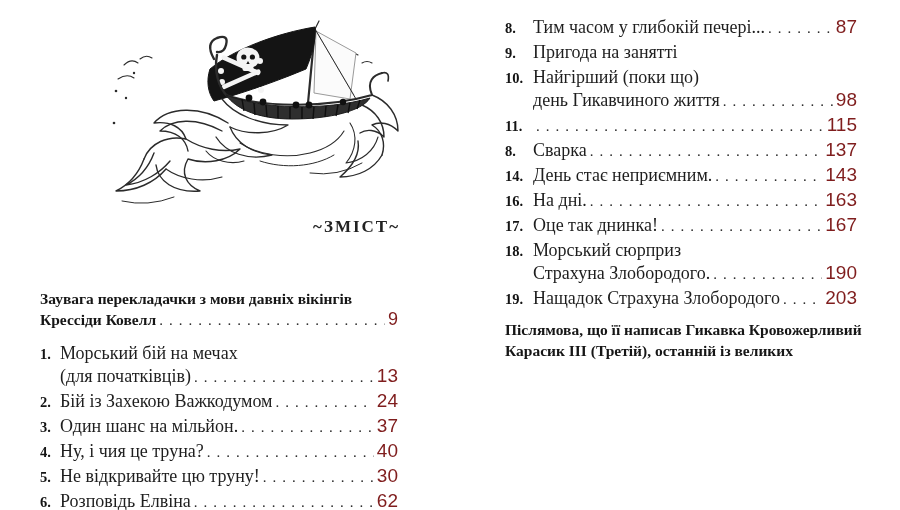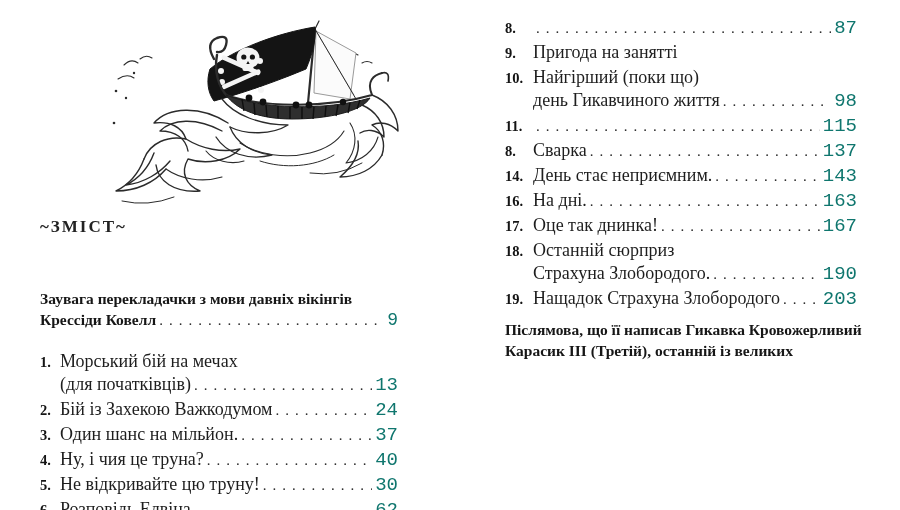--- a/index.html
+++ b/index.html
@@ -1,44 +1,44 @@
 <!DOCTYPE html>
 <html><head>
 <meta charset="utf-8">
 <style>
   html,body{margin:0;padding:0;background:#ffffff;}
   body{width:900px;height:510px;overflow:hidden;font-family:"Liberation Serif", serif;}
   .page{position:relative;width:900px;height:510px;background:#ffffff;color:#1e1e1e;}
 
   .illustration{position:absolute;left:110px;top:2px;width:290px;height:212px;}
 
-  .heading{position:absolute;left:40px;top:217px;width:360px;text-align:left;
+  .heading{position:absolute;left:40px;top:217px;width:360px;text-align:right;
            font-weight:700;font-size:17px;letter-spacing:2px;color:#222;}
 
   .toc{position:absolute;}
   #left-toc{left:40px;top:288px;width:358px;}
   #right-toc{left:505px;top:16px;width:352px;}
 
   .entry{margin-bottom:13px;}
   .entry.chapter{font-size:18px;line-height:22px;margin-bottom:2px;}
   .entry.matter{font-weight:700;font-size:15.5px;line-height:21px;color:#161616;}
-  #left-toc .entry.matter{margin-bottom:19px;}
+  #left-toc .entry.matter{margin-bottom:11px;}
   #right-toc .entry.matter{margin-top:9px;}
 
   .line{display:flex;align-items:baseline;}
   .num{flex:0 0 auto;font-weight:700;font-size:14.5px;color:#141414;}
   #left-toc .num{width:20px;}
   #right-toc .num{width:28px;}
   .txt{flex:0 1 auto;white-space:nowrap;}
   .leader{flex:1 1 auto;overflow:hidden;white-space:nowrap;margin:0 3px;min-width:12px;
           color:#2c2c2c;}
   .leader::after{content:"....................................................................................................";
           letter-spacing:6px;font-size:15px;font-weight:400;}
-  .pg{flex:0 0 auto;font-size:19px;font-weight:400;color:#0f766e;
-      font-family:Liberation Mono, monospace;}
+  .pg{flex:0 0 auto;font-size:19px;font-weight:400;color:#7f1d1d;
+      font-family:Liberation Sans, sans-serif;}
   .entry.matter .pg{font-size:18px;}
 
   .sketch{stroke:#2b2b2b;fill:none;stroke-linecap:round;stroke-linejoin:round;}
 </style>
 </head>
 <body>
 
 <div class="page">
 
   <svg class="illustration" viewBox="0 0 290 210">
@@ -205,20 +205,21 @@
           <span class="txt">Розповідь Елвіна</span>
           <span class="leader"></span>
           <span class="pg">62</span>
         </div>
       </div>
     </div>
   <div class="toc" id="right-toc">
       <div class="entry chapter">
         <div class="line">
           <span class="num">8.</span>
+          <span class="txt">Тим часом у глибокій печері...</span>
           <span class="leader"></span>
           <span class="pg">87</span>
         </div>
       </div>
       <div class="entry chapter">
         <div class="line">
           <span class="num">9.</span>
           <span class="txt">Пригода на занятті</span>
         </div>
       </div>
@@ -269,21 +270,21 @@
         <div class="line">
           <span class="num">17.</span>
           <span class="txt">Оце так днинка!</span>
           <span class="leader"></span>
           <span class="pg">167</span>
         </div>
       </div>
       <div class="entry chapter">
         <div class="line">
           <span class="num">18.</span>
-          <span class="txt">Останній сюрприз</span>
+          <span class="txt">Морський сюрприз</span>
         </div>
         <div class="line">
           <span class="num"></span>
           <span class="txt">Страхуна Злобородого.</span>
           <span class="leader"></span>
           <span class="pg">190</span>
         </div>
       </div>
       <div class="entry chapter">
         <div class="line">

